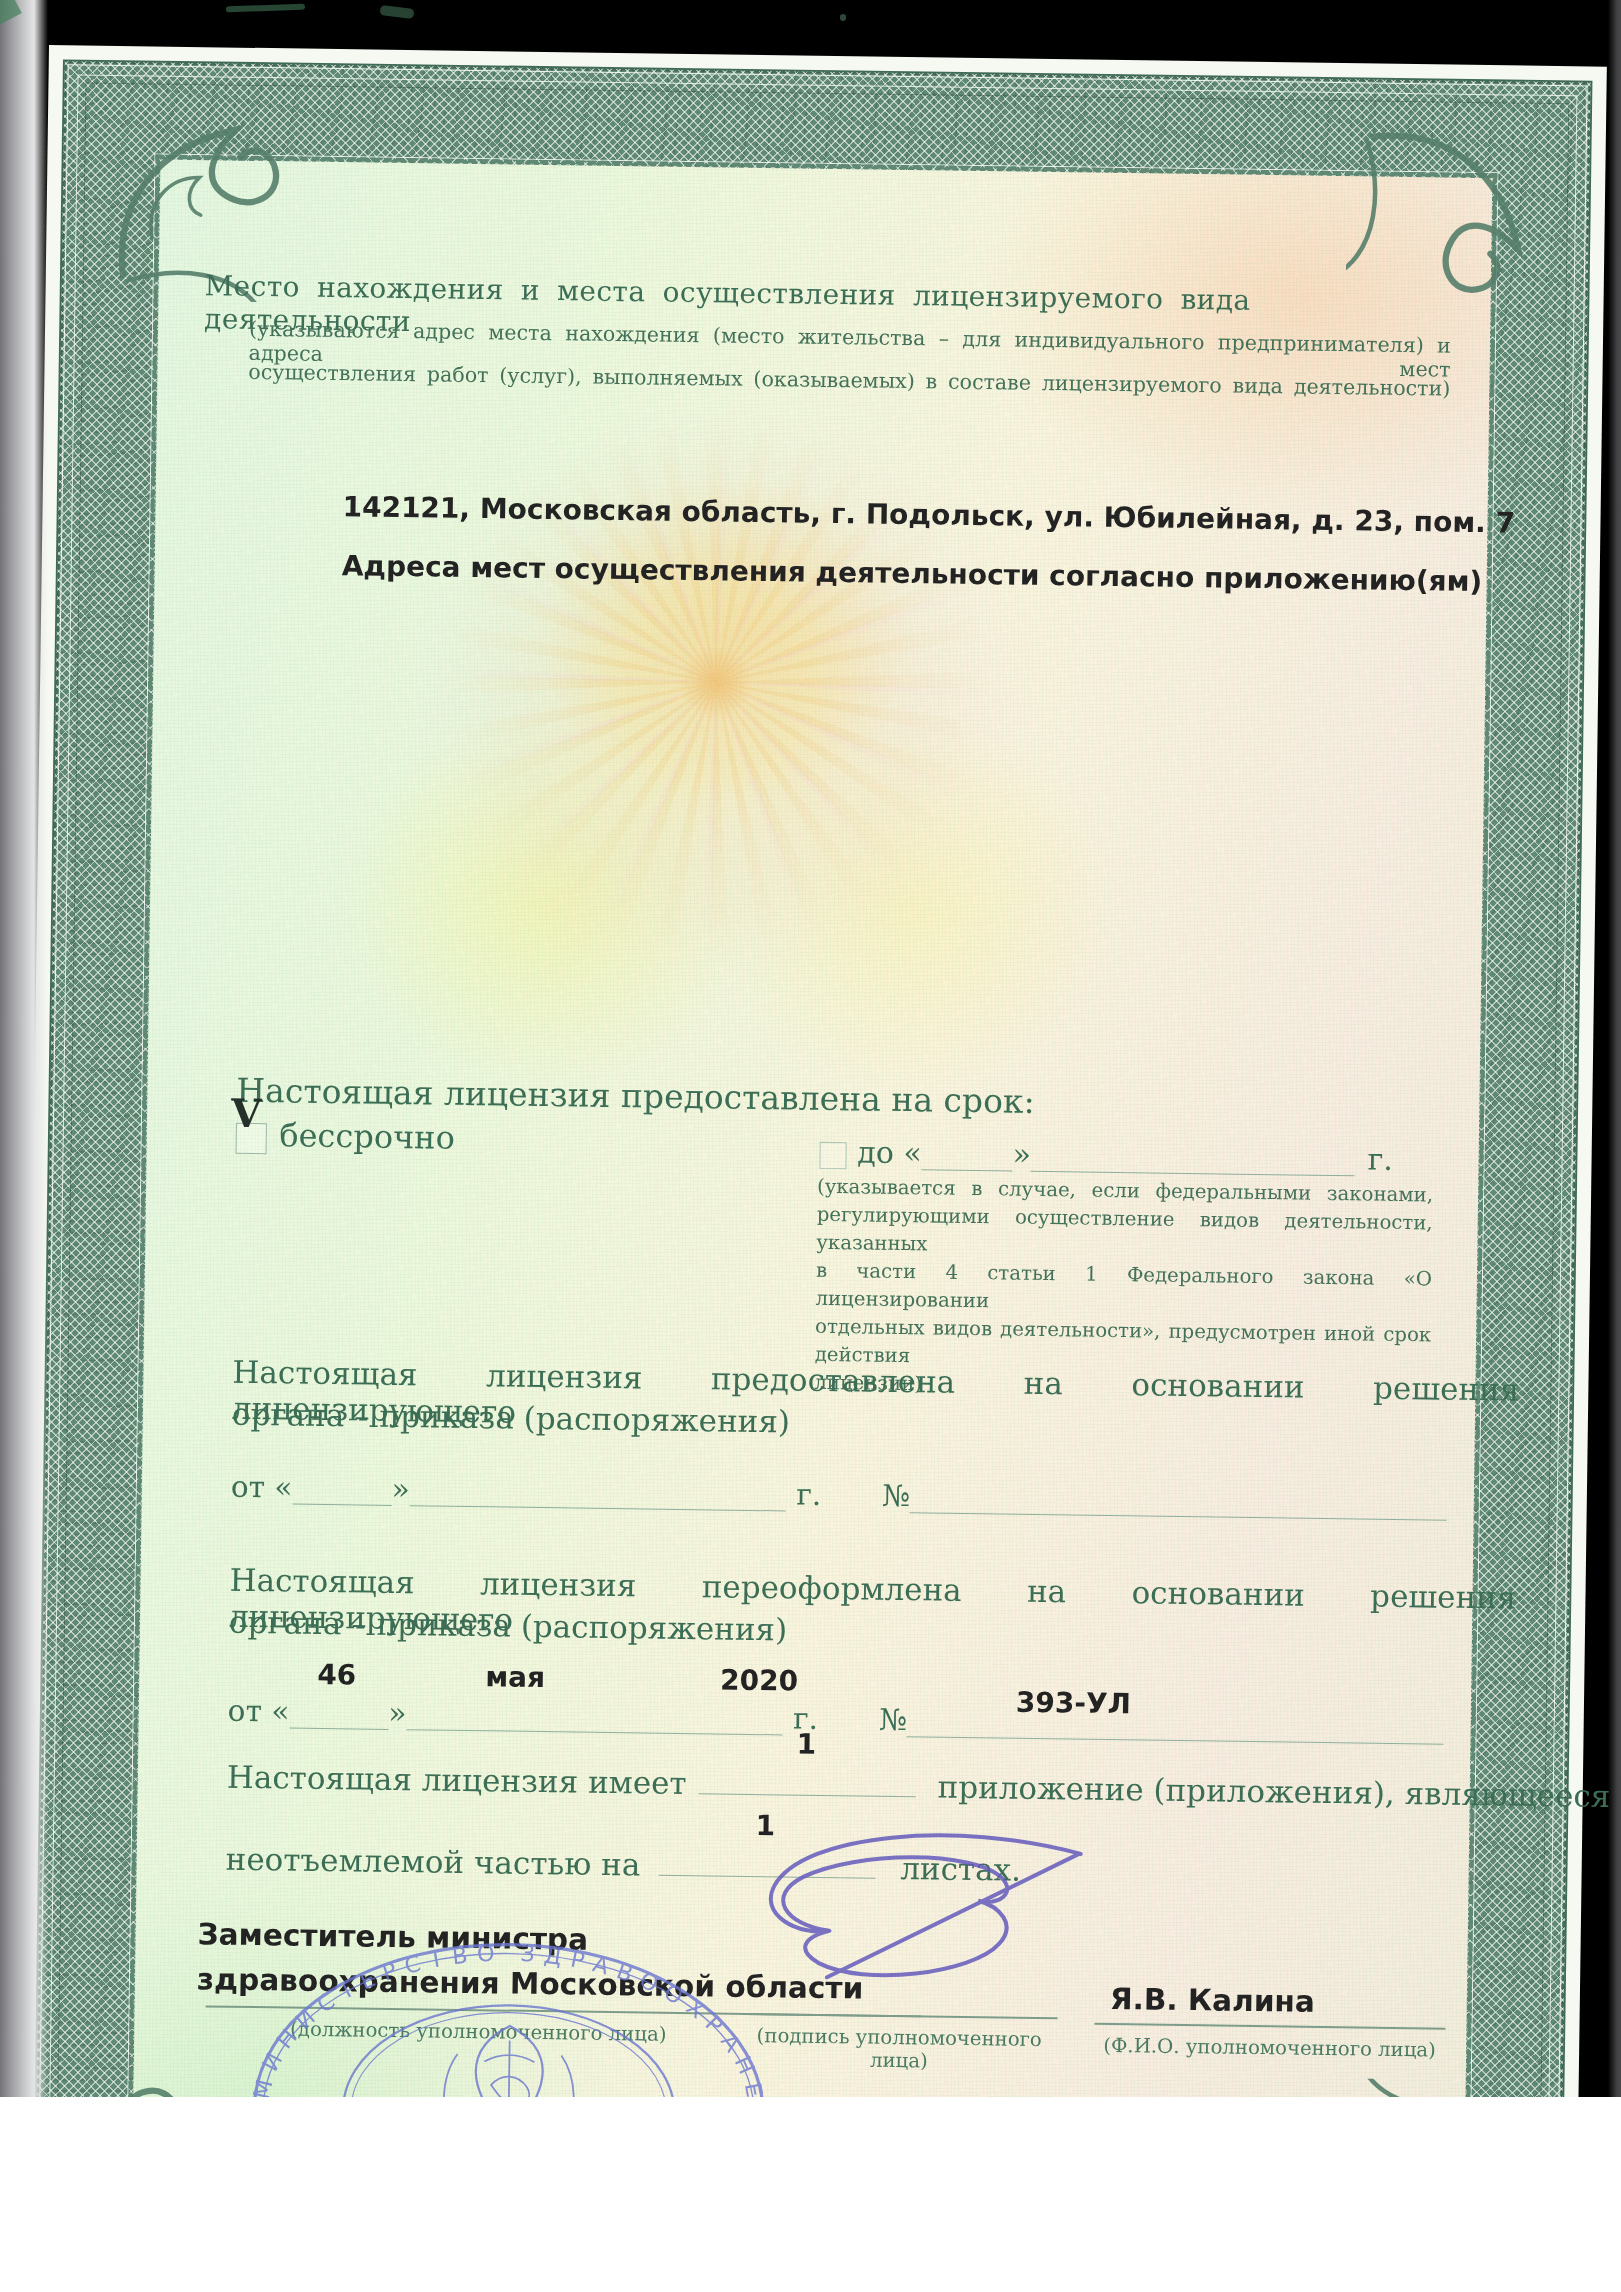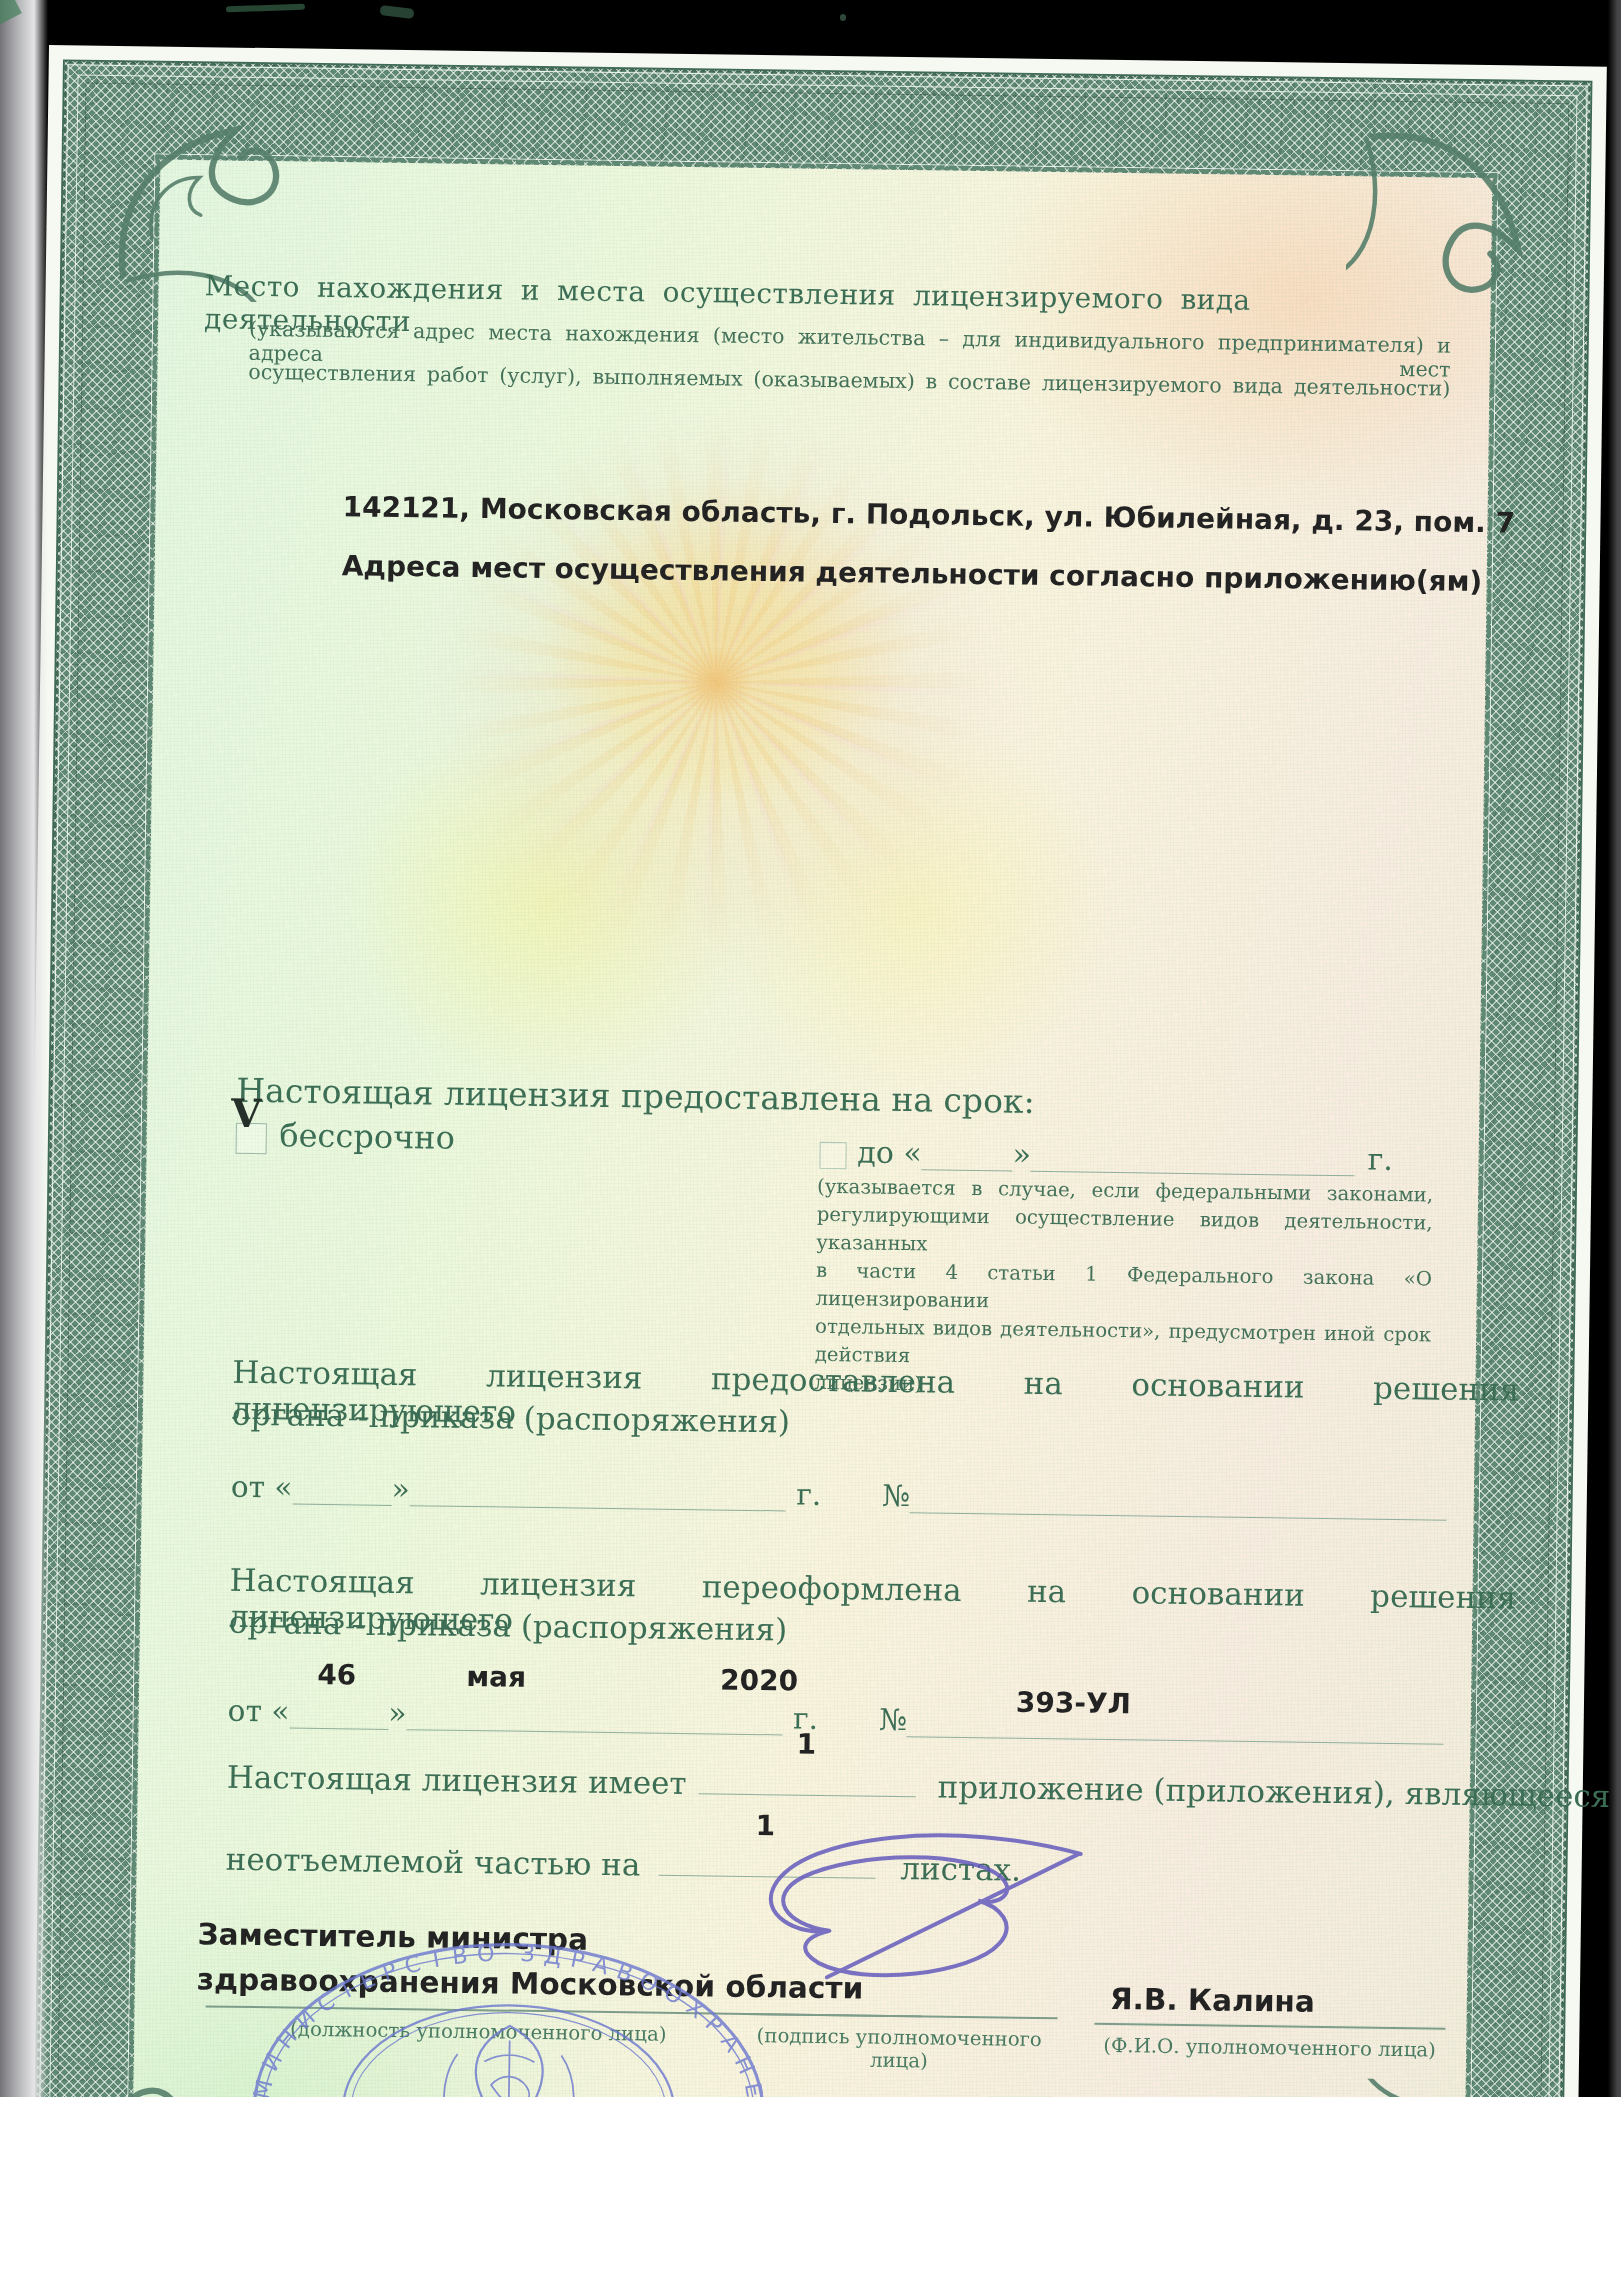--- a/index.html
+++ b/index.html
@@ -188,21 +188,21 @@
       <span>»</span>
       <span class="bl" style="width:376px"></span>
       <span style="margin-left:10.7px">г.</span>
       <span style="margin-left:61px">№</span>
       <span class="bl" style="width:537px"></span>
     </div>
 
     <div class="t para r1 jl">Настоящая лицензия переоформлена на основании решения лицензирующего</div>
     <div class="t para r2">органа – приказа (распоряжения)</div>
     <div class="t fv sans" style="left:291px;top:1609px">46</div>
-    <div class="t fv sans" style="left:440px;top:1609px">мая</div>
+    <div class="t fv sans" style="left:459px;top:1609px">мая</div>
     <div class="t fv sans" style="left:694px;top:1609px">2020</div>
     <div class="t fv sans" style="left:990px;top:1627px">393-УЛ</div>
     <div class="t fromrow fr2">
       <span>от «</span>
       <span class="bl" style="width:99px"></span>
       <span>»</span>
       <span class="bl" style="width:376px"></span>
       <span style="margin-left:10.7px">г.</span>
       <span style="margin-left:61px">№</span>
       <span class="bl" style="width:537px"></span>

